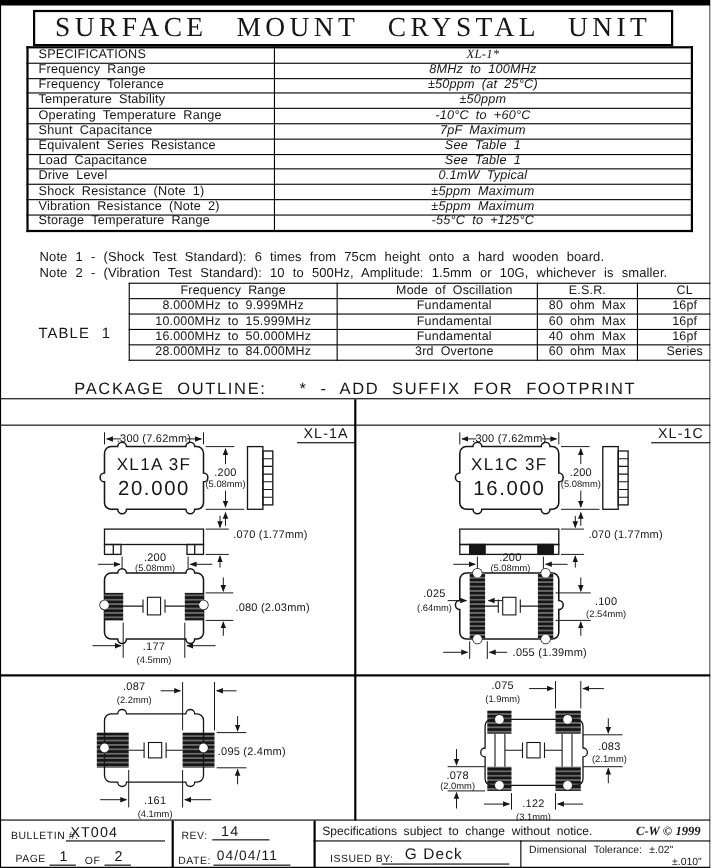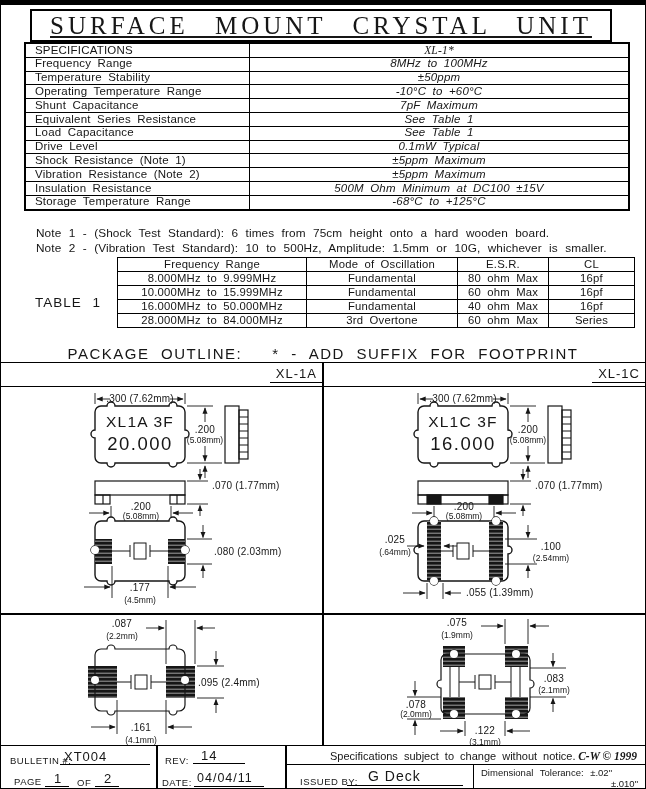--- a/index.html
+++ b/index.html
@@ -1,63 +1,63 @@
 <!DOCTYPE html>
 <html><head>
 <meta charset="utf-8">
 <style>
   html,body{margin:0;padding:0;background:#e8e8e8;}
   .page{position:relative;width:646px;height:789px;background:#ffffff;margin:0 auto;
         font-family:"Liberation Sans",sans-serif;color:#161616;overflow:hidden;}
   .frame{position:absolute;inset:0;border:1.5px solid #000;border-top:5px solid #000;pointer-events:none;z-index:40;}
   .title-box{position:absolute;left:30px;top:9px;width:578px;height:29px;border:2px solid #000;
              display:flex;align-items:center;justify-content:center;
-             font-family:"Liberation Serif",serif;font-size:25px;letter-spacing:4px;word-spacing:16px;text-decoration:underline;}
+             font-family:"Liberation Serif",serif;font-size:25px;letter-spacing:4px;word-spacing:16px;}
   
   .spec-table{position:absolute;left:24px;top:42px;width:606px;border-collapse:collapse;table-layout:fixed;border:2px solid #000;}
   .spec-table td{border:1px solid #000;height:12.8px;padding:0 6px;font-size:11.5px;line-height:1;word-spacing:3px;letter-spacing:0.2px;}
   .spec-table td:nth-of-type(1){width:208px;padding-left:9px;margin-top:38px;}
   .spec-value{text-align:center;font-style:italic;}
   .spec-model{font-family:"Liberation Serif",serif;font-size:15px;letter-spacing:1px;}
   
   .notes{position:absolute;left:36px;top:226px;font-size:11.8px;line-height:14.6px;word-spacing:4px;letter-spacing:0.1px;}
   
   .table1-label{position:absolute;left:35px;top:295px;font-size:13.5px;letter-spacing:1px;word-spacing:6px;}
   .t1{position:absolute;left:117px;top:257px;width:513px;border-collapse:collapse;table-layout:fixed;border:1.5px solid #000;}
   .t1 th,.t1 td{border:1px solid #000;font-size:11.3px;font-weight:normal;height:13px;padding:0;text-align:center;line-height:1;word-spacing:3px;letter-spacing:0.2px;}
   .t1 th:nth-of-type(1),.t1 td:nth-of-type(1){width:188px;}
-  .t1 th:nth-of-type(2),.t1 td:nth-of-type(2){width:150px;}
+  .t1 th:nth-of-type(2),.t1 td:nth-of-type(2){width:150px;padding-left:31px;}
   .t1 th:nth-of-type(3),.t1 td:nth-of-type(3){width:90px;}
   .t1 th:nth-of-type(4),.t1 td:nth-of-type(4){width:85px;}
   
   .outline-heading{position:absolute;left:0;top:345px;width:646px;display:flex;justify-content:center;gap:30px;
                    font-size:15px;letter-spacing:1.5px;word-spacing:6px;}
   
   .outline-section{position:absolute;left:0;top:362px;width:646px;height:383px;border-top:1.5px solid #000;}
   .col-headers{position:absolute;left:0;top:0;width:646px;height:23px;display:flex;border-bottom:1.5px solid #000;}
-  .col-h{flex:1;text-align:right;font-size:13px;letter-spacing:1px;padding-top:3px;}
+  .col-h{flex:1;text-align:right;font-size:13px;letter-spacing:1px;padding-top:3px;margin-top:20px;}
   .col-h span{border-bottom:1px solid #000;padding:0 6px 1px;}
   .vdiv{position:absolute;left:322px;top:0;width:1.5px;height:383px;background:#000;}
   .hdiv{position:absolute;left:0;top:250px;width:646px;height:1.5px;background:#000;}
   .drw{position:absolute;}
   .drw text{font-family:"Liberation Sans",sans-serif;fill:#161616;}
   .dt{font-size:10px;letter-spacing:0.2px;}
   .dts{font-size:8.5px;}
   .mid{text-anchor:middle;}
   .mk{font-size:15.5px;letter-spacing:1.2px;text-anchor:middle;}
   .mk2{font-size:18.5px;letter-spacing:1.5px;text-anchor:middle;}
   
   .footer{position:absolute;left:0;top:745px;width:646px;height:44px;border-top:1.5px solid #000;}
   .fv{position:absolute;top:0;width:1.5px;height:44px;background:#000;}
   .fh{position:absolute;height:1.2px;background:#000;}
   .fv2{position:absolute;width:1.2px;background:#000;}
   .flabel{position:absolute;font-size:9.5px;letter-spacing:0.5px;}
   .fvalue{position:absolute;font-size:13px;letter-spacing:1px;}
   .fuline{position:absolute;height:1.2px;background:#000;}
-  .fnotice{position:absolute;font-size:11px;word-spacing:3px;margin-left:37px;}
+  .fnotice{position:absolute;font-size:11px;word-spacing:3px;}
   .fcopy{position:absolute;font-family:"Liberation Serif",serif;font-style:italic;font-weight:bold;font-size:11.5px;}
   .ftol{position:absolute;font-size:9.5px;word-spacing:4px;}
 </style>
 </head>
 <body>
 
 <div class="page">
   <div class="frame"></div>
 
   <div class="title-box">
@@ -69,20 +69,24 @@
       <tr>
         <td>SPECIFICATIONS</td>
         <td class="spec-value spec-model">XL-1*</td>
       </tr>
 
         <tr>
           <td>Frequency Range</td>
           <td class="spec-value">8MHz to 100MHz</td>
         </tr>
 
+        <tr>
+          <td>Frequency Tolerance</td>
+          <td class="spec-value">±50ppm (at 25°C)</td>
+        </tr>
 
         <tr>
           <td>Temperature Stability</td>
           <td class="spec-value">±50ppm</td>
         </tr>
 
         <tr>
           <td>Operating Temperature Range</td>
           <td class="spec-value">-10°C to +60°C</td>
         </tr>
@@ -110,28 +114,24 @@
         <tr>
           <td>Shock Resistance (Note 1)</td>
           <td class="spec-value">±5ppm Maximum</td>
         </tr>
 
         <tr>
           <td>Vibration Resistance (Note 2)</td>
           <td class="spec-value">±5ppm Maximum</td>
         </tr>
 
-        <tr>
-          <td>Insulation Resistance</td>
-          <td class="spec-value">500M Ohm Minimum at DC100 ±15V</td>
-        </tr>
 
         <tr>
           <td>Storage Temperature Range</td>
-          <td class="spec-value">-68°C to +125°C</td>
+          <td class="spec-value">-55°C to +125°C</td>
         </tr>
       </tbody>
   </table>
 
   <div class="notes">
 
       <div>Note 1 - (Shock Test Standard): 6 times from 75cm height onto a hard wooden board.</div>
 
       <div>Note 2 - (Vibration Test Standard): 10 to 500Hz, Amplitude: 1.5mm or 10G, whichever is smaller.</div>
     </div>

